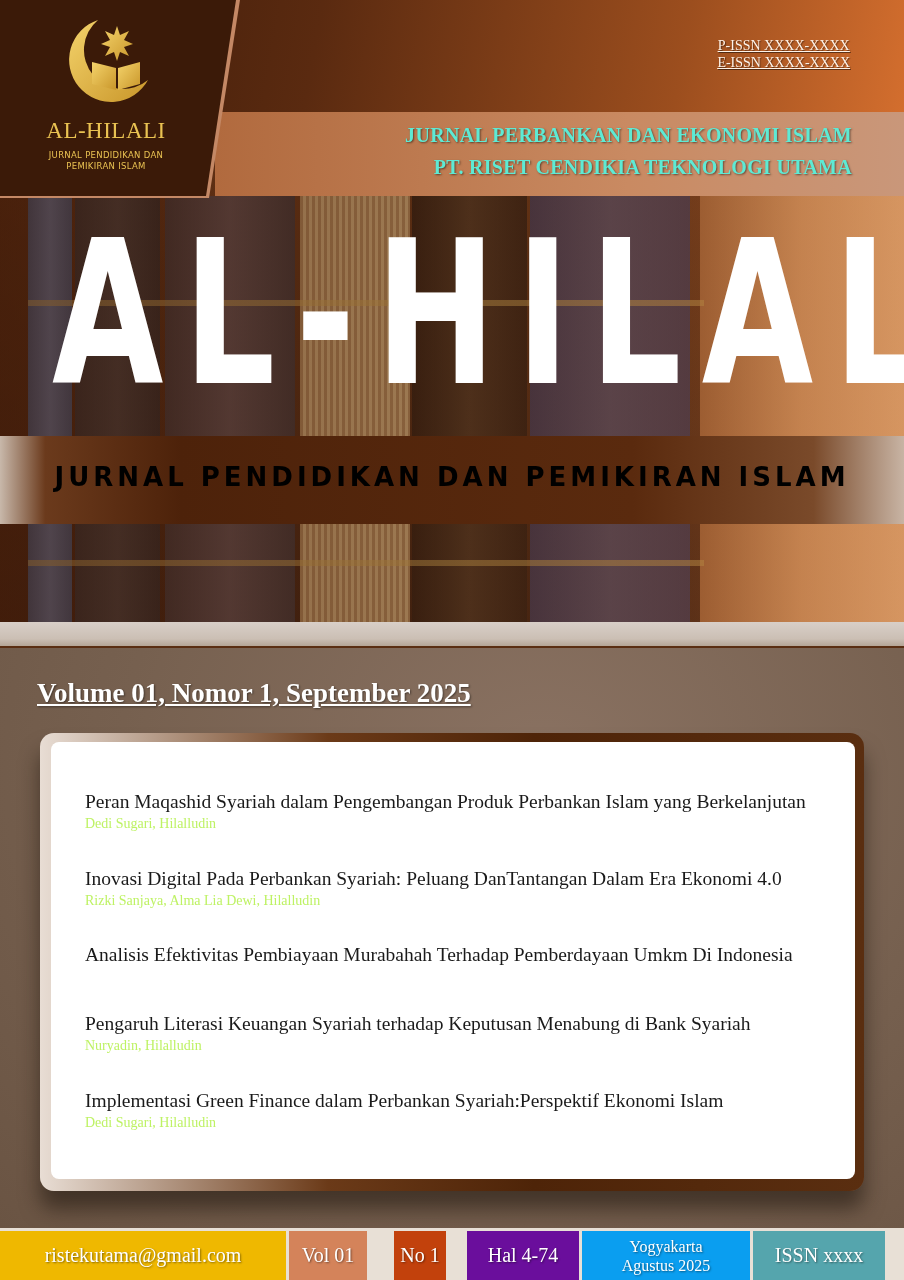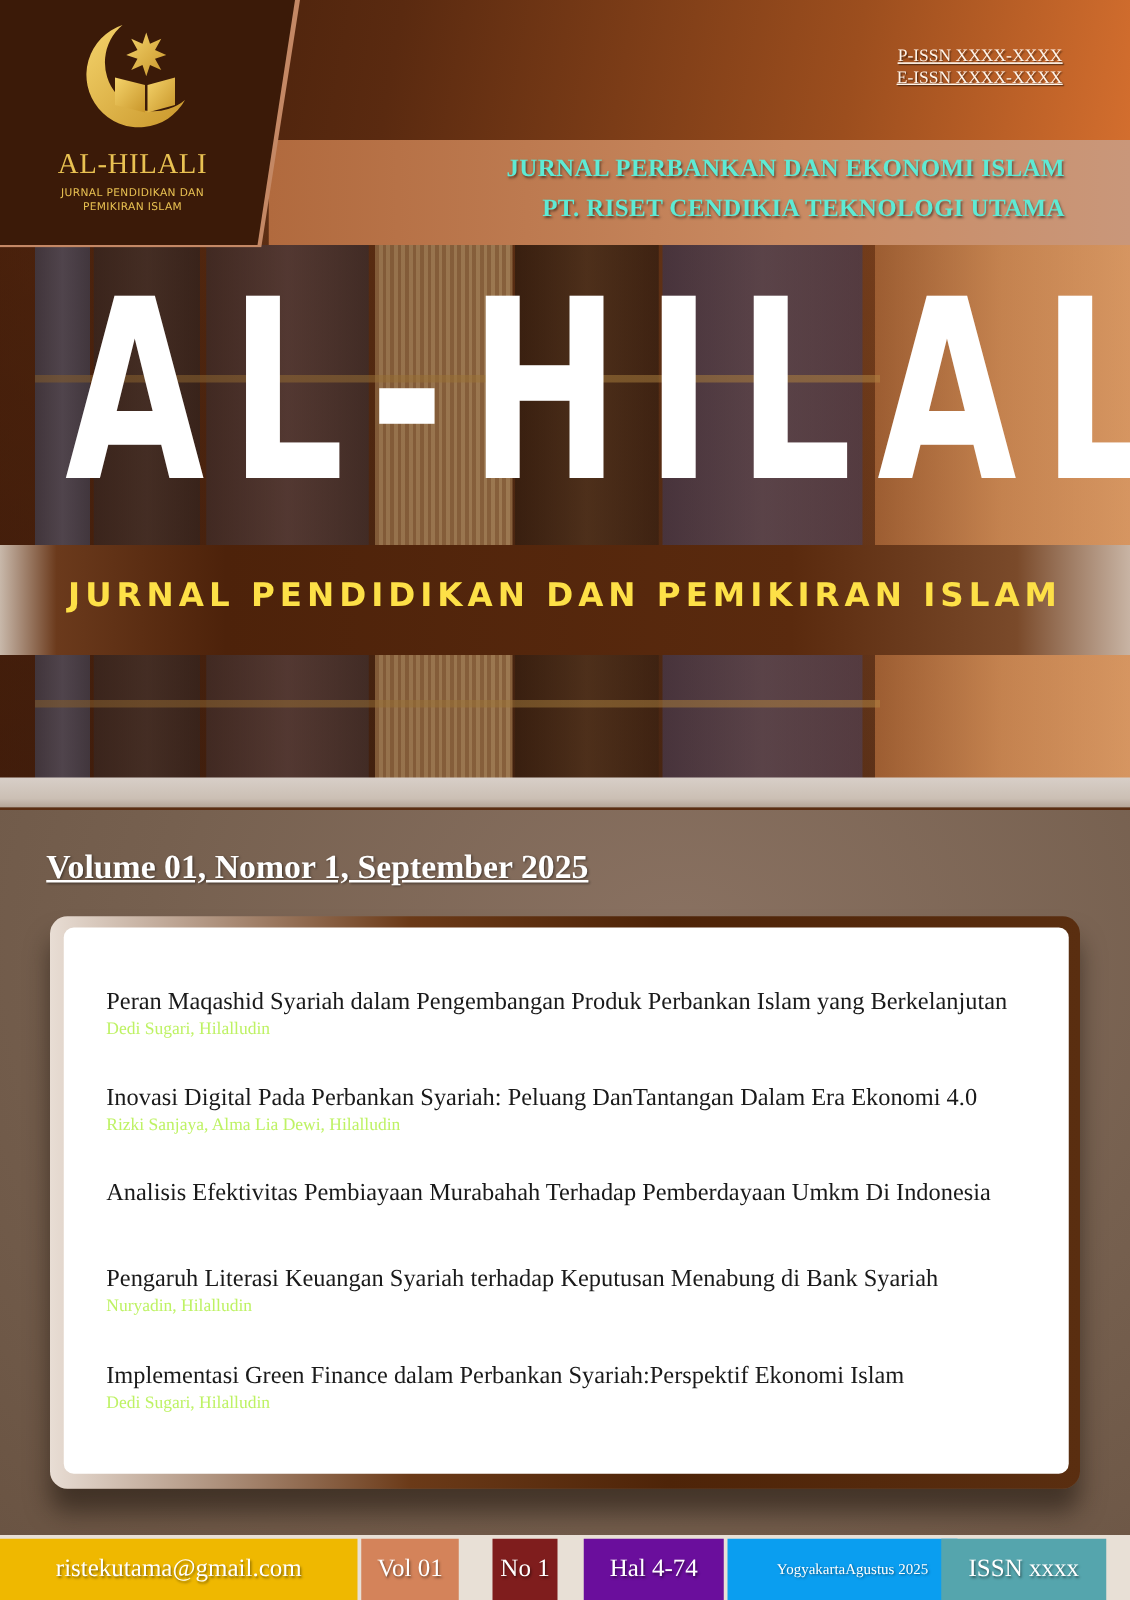--- a/index.html
+++ b/index.html
@@ -56,21 +56,21 @@
   .logo-svg { position: absolute; left: 62px; top: 16px; width: 90px; height: 92px; }
   .logo-title {
     position: absolute; left: 0; width: 212px; top: 118px; text-align: center;
     color: #e9c252; font-size: 23px; letter-spacing: 0.5px;
   }
   .logo-sub {
     position: absolute; left: 0; width: 212px; top: 150px; text-align: center;
     color: #e9c252; font-family: "DejaVu Sans", sans-serif; font-size: 8.5px; line-height: 11px; letter-spacing: 0.3px;
   }
   .issn {
-    position: absolute; right: 54px; top: 37px; text-align: right;
+    position: absolute; right: 54px; top: 37px; text-align: center;
     color: #fff3e8; font-size: 14px; line-height: 17px; text-decoration: underline;
     text-shadow: 1px 1px 1px rgba(0,0,0,0.5);
   }
   .issn div { text-decoration: underline; }
   .journal-line {
     position: absolute; right: 52px; color: #5eead4; font-size: 20px; font-weight: bold; letter-spacing: 0.3px;
     text-shadow: 1px 1px 2px rgba(0,0,0,0.5);
   }
   .jl1 { top: 124px; }
   .jl2 { top: 156px; }
@@ -79,21 +79,21 @@
     color: #fff; font-family: "DejaVu Sans", sans-serif; font-weight: bold;
     font-size: 200px; line-height: 220px; letter-spacing: 28px;
     transform: scaleX(0.72); transform-origin: left top; white-space: nowrap;
   }
   .ribbon {
     position: absolute; left: 0; top: 436px; width: 904px; height: 88px;
     background: linear-gradient(90deg, #c8b8aa 0%, #6b3a1c 5%, #4d220a 20%, #5a2a0e 70%, #7a4a2a 90%, #c8b4a4 100%);
   }
   .ribbon-text {
     position: absolute; left: 0; width: 904px; top: 462px; text-align: center;
-    color: #fde047; font-family: "DejaVu Sans", sans-serif; font-weight: bold; font-size: 26px; letter-spacing: 4px;
+    color: #000000; font-family: "DejaVu Sans", sans-serif; font-weight: bold; font-size: 26px; letter-spacing: 4px;
   }
   
   .lower {
     position: absolute; left: 0; top: 648px; width: 904px; height: 580px;
     background: radial-gradient(ellipse at 60% 20%, #8a7262 0%, #76604f 55%, #6a5443 100%);
   }
   .volume {
     position: absolute; left: 37px; top: 678px; color: #fff; font-size: 27px; font-weight: bold;
     text-decoration: underline; text-shadow: 1px 1px 2px rgba(0,0,0,0.45);
   }
@@ -110,21 +110,21 @@
   .art-title {
     font-size: 19.5px; line-height: 26px; color: #1a1a1a; text-align: justify; text-align-last: left;
   }
   .art-author { font-size: 14px; color: #bef264; margin-top: 1px; }
   
   .footer { position: absolute; left: 0; top: 1228px; width: 904px; height: 52px; background: #e8e0d6; }
   .fcell {
     position: absolute; top: 1231px; height: 49px; display: flex; align-items: center; justify-content: center;
     color: #fff; text-align: center; font-size: 20px; text-shadow: 1px 1px 2px rgba(0,0,0,0.45);
   }
-  .fcell.two { flex-direction: row; font-size: 12px; line-height: 19px; padding-left: 16px; }
+  .fcell.two { flex-direction: column; font-size: 16px; line-height: 19px; }
 </style>
 </head>
 <body>
 
 <div class="hero"></div>
 <div class="spine s1"></div>
 <div class="spine s2"></div>
 <div class="spine s3"></div>
 <div class="spine s4"></div>
 <div class="spine s5"></div>
@@ -195,19 +195,19 @@
   <div class="art-author">Nuryadin, Hilalludin</div>
 </div>
 <div class="article" style="top:1088px">
   <div class="art-title">Implementasi Green Finance dalam Perbankan Syariah:Perspektif Ekonomi Islam</div>
   <div class="art-author">Dedi Sugari, Hilalludin</div>
 </div>
 
 <div class="footer"></div>
 <div class="fcell" style="left:0;width:286px;background:#efb800">ristekutama@gmail.com</div>
 <div class="fcell" style="left:289px;width:78px;background:#d4835a">Vol 01</div>
-<div class="fcell" style="left:394px;width:52px;background:#7f1d1d">No 1</div>
+<div class="fcell" style="left:394px;width:52px;background:#c2410c">No 1</div>
 <div class="fcell" style="left:467px;width:112px;background:#6a0e9c">Hal 4-74</div>
 <div class="fcell two" style="left:582px;width:168px;background:#0a9ef0">
   <div>Yogyakarta</div>
   <div>Agustus 2025</div>
 </div>
 <div class="fcell" style="left:753px;width:132px;background:#55a5ad">ISSN xxxx</div>
 
 </body></html>

